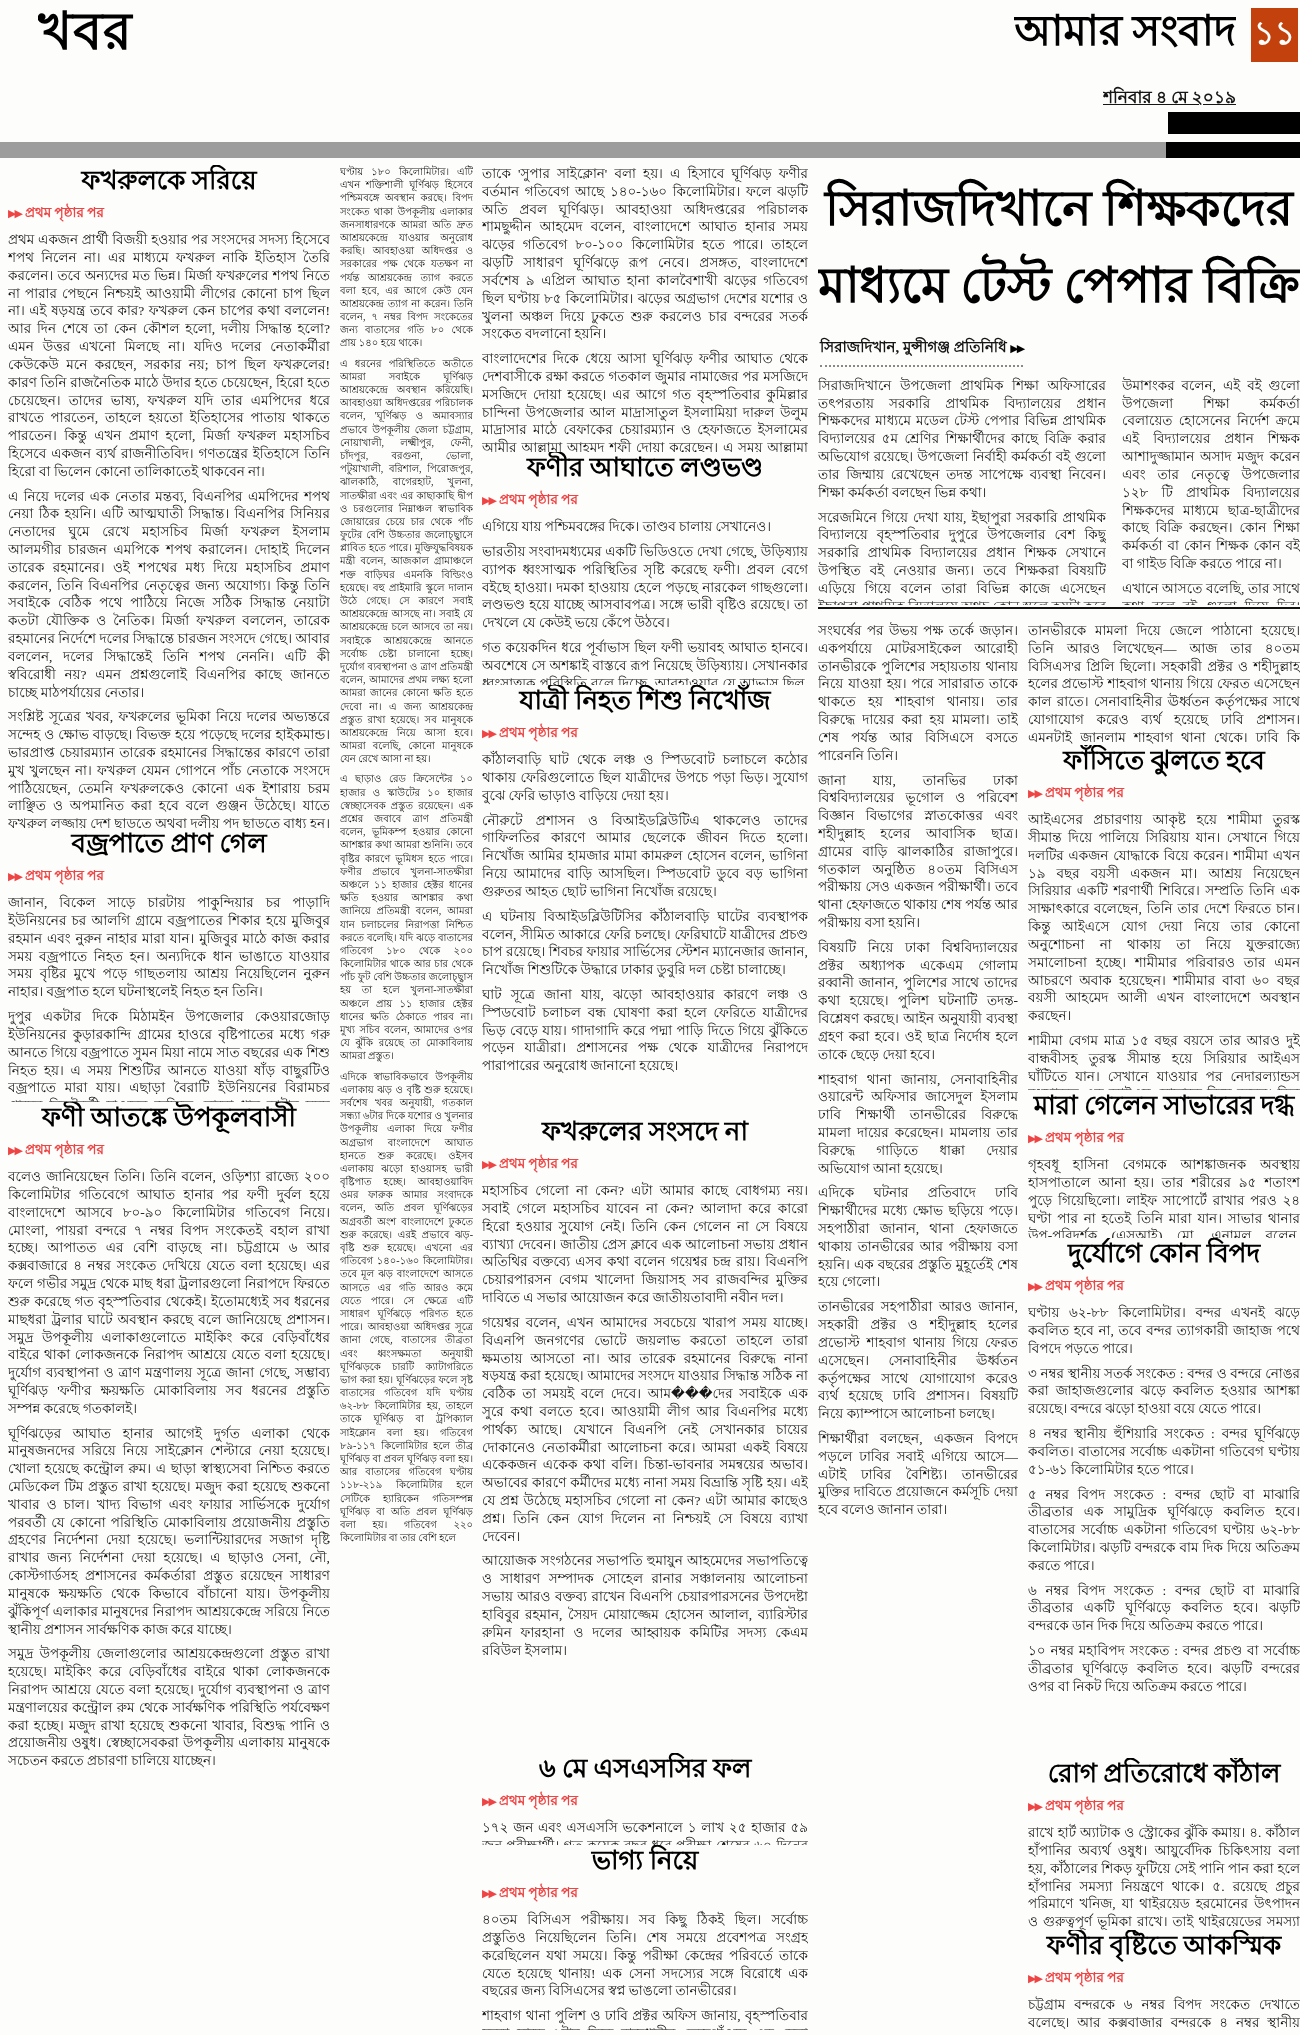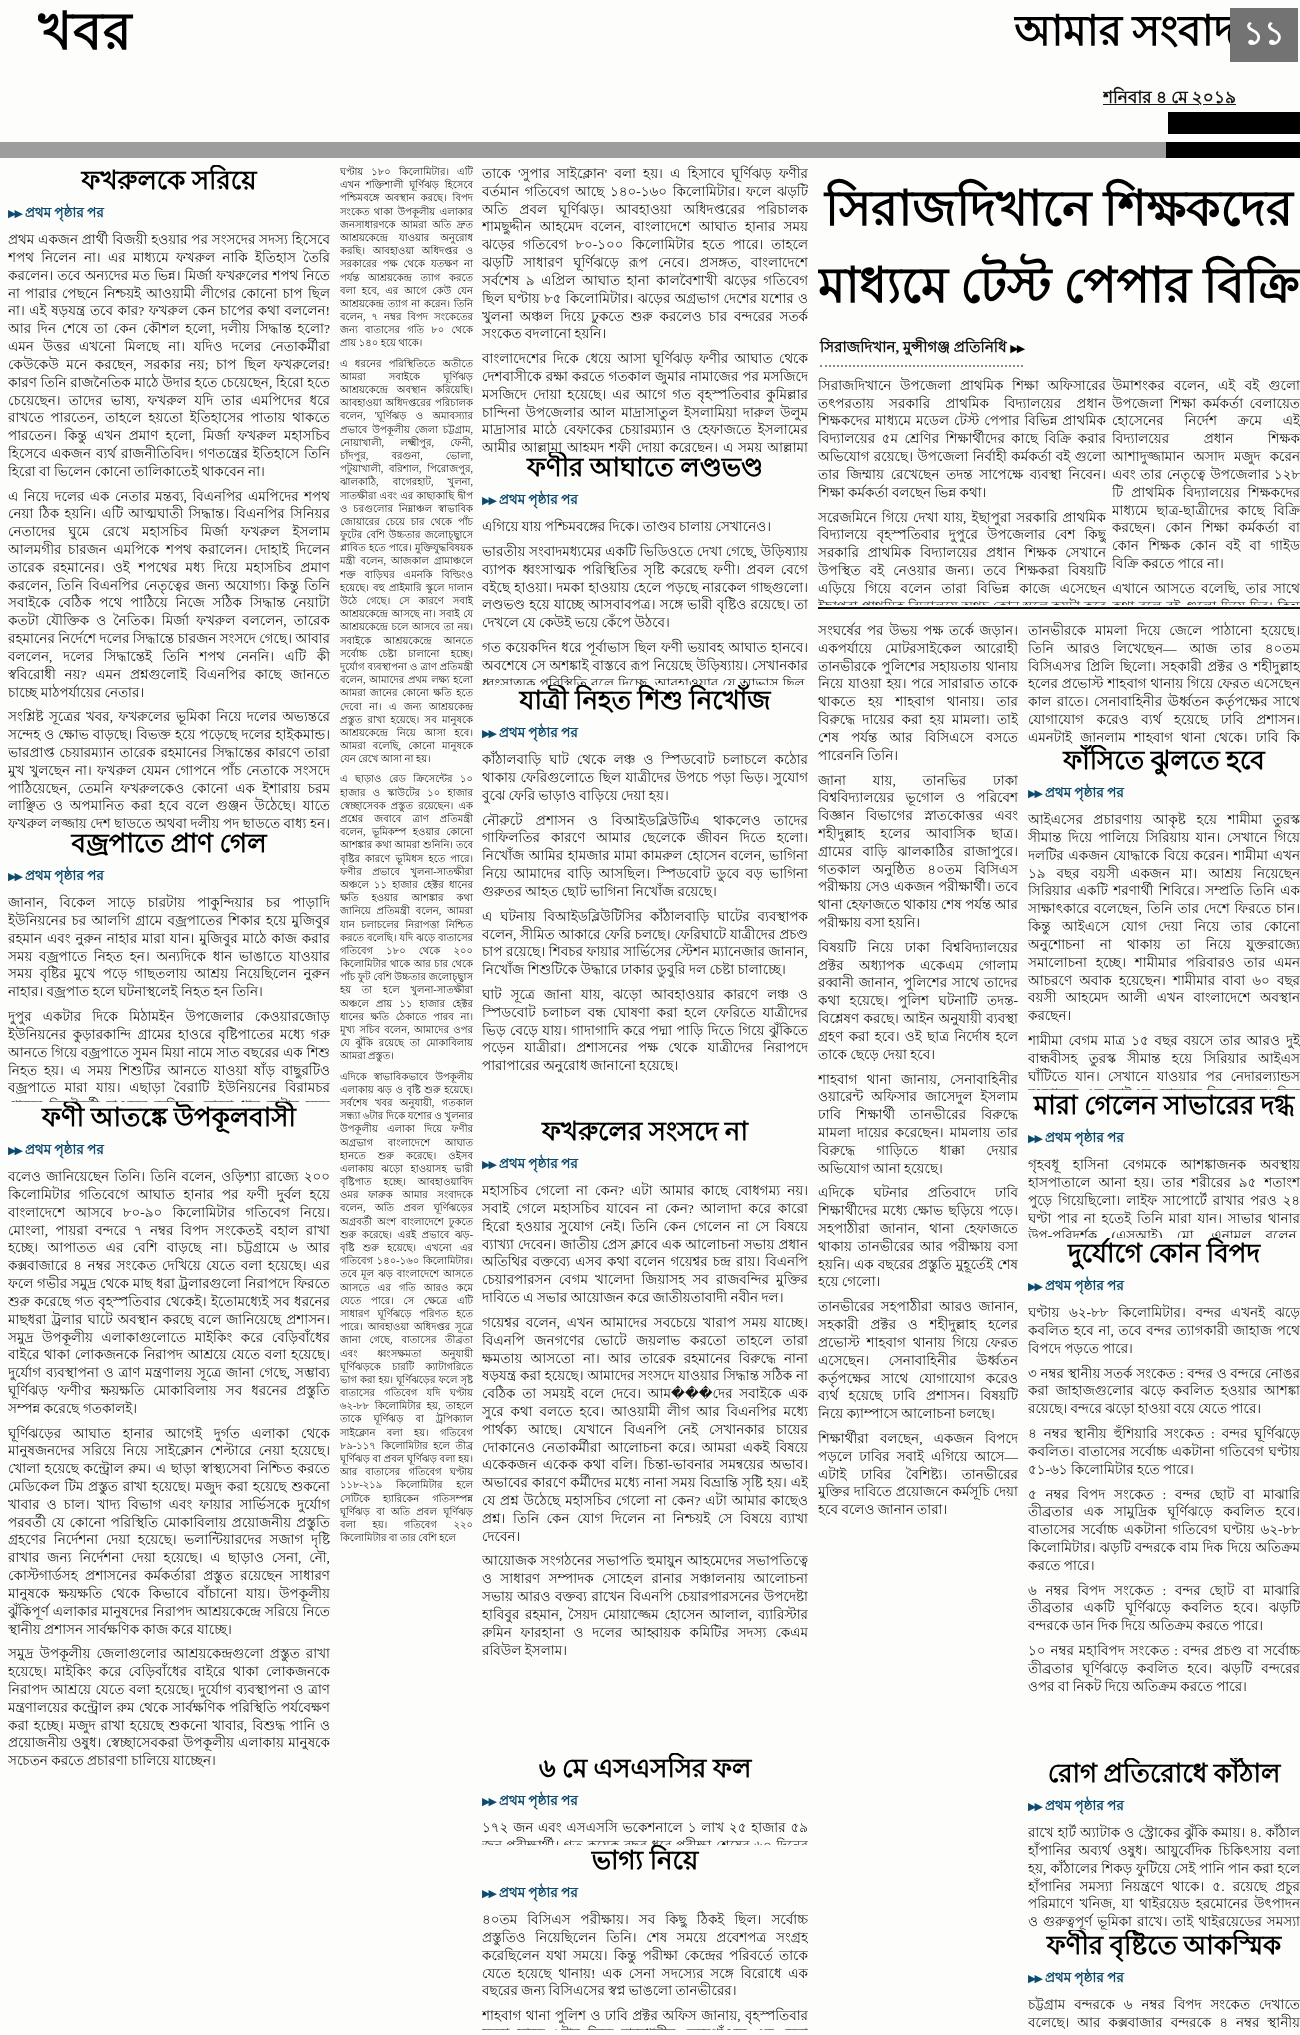--- a/index.html
+++ b/index.html
@@ -5,38 +5,38 @@
   html,body{margin:0;padding:0;background:#dcdcd8;}
   .sheet{
     position:relative;width:1300px;height:2035px;margin:0 auto;
     background:#fdfdfb;color:#161616;overflow:hidden;
     font-family:"Liberation Serif","DejaVu Serif",serif;
   }
   .abs{position:absolute;overflow:hidden;}
   
   .logo{font-size:52px;font-weight:bold;color:#000;line-height:1.0;letter-spacing:1px;}
   .masthead{font-size:42px;font-weight:bold;color:#000;line-height:1.0;white-space:nowrap;}
-  .pagenum{background:#737373;color:#fff;font-size:32px;font-weight:bold;
-           width:68px;height:54px;display:flex;align-items:center;justify-content:center;}
+  .pagenum{background:#c2410c;color:#fff;font-size:32px;font-weight:bold;
+           width:47px;height:54px;display:flex;align-items:center;justify-content:center;}
   .issuedate{font-size:17px;font-weight:bold;white-space:nowrap;text-decoration:underline;}
   .strip-black{background:#000;}
   .bar-gray{background:#9d9d9d;}
   .bar-black{background:#000;}
   
   h2.sec{font-size:26px;font-weight:bold;text-align:center;margin:0 0 6px 0;line-height:1.2;color:#000;}
-  .cont{font-weight:bold;font-size:13.5px;margin:0 0 6px 0;color:#0c4a6e;}
+  .cont{font-weight:bold;font-size:13.5px;margin:0 0 6px 0;color:#ef4444;}
   .cont .arr{font-size:11px;letter-spacing:-2px;padding-right:4px;}
   p.bp{margin:0 0 7px 0;text-align:justify;font-size:13.5px;line-height:1.32;}
   #col2 p.bp{font-size:10px;}
   
   .lead-h{font-size:49px;font-weight:bold;text-align:center;line-height:1.58;margin:0;color:#000;}
   .byline-wrap{margin:10px 0 10px 2px;}
   .byline{font-weight:bold;font-size:15px;border-bottom:2px dotted #888;padding-bottom:5px;display:inline-block;}
   .byline .arr{font-size:11px;letter-spacing:-2px;color:#000;}
-  .leadbody{display:flex;gap:6px;margin-top:4px;}
+  .leadbody{display:flex;gap:16px;margin-top:4px;}
   .lb1{width:288px;overflow:hidden;}
   .lb2{flex:1;overflow:hidden;}
   .rule{background:#111;height:2px;}
 </style>
 </head>
 <body>
 
 <div class="sheet">
 
   <div class="abs" style="left:0;top:0;width:1300px;height:160px">

